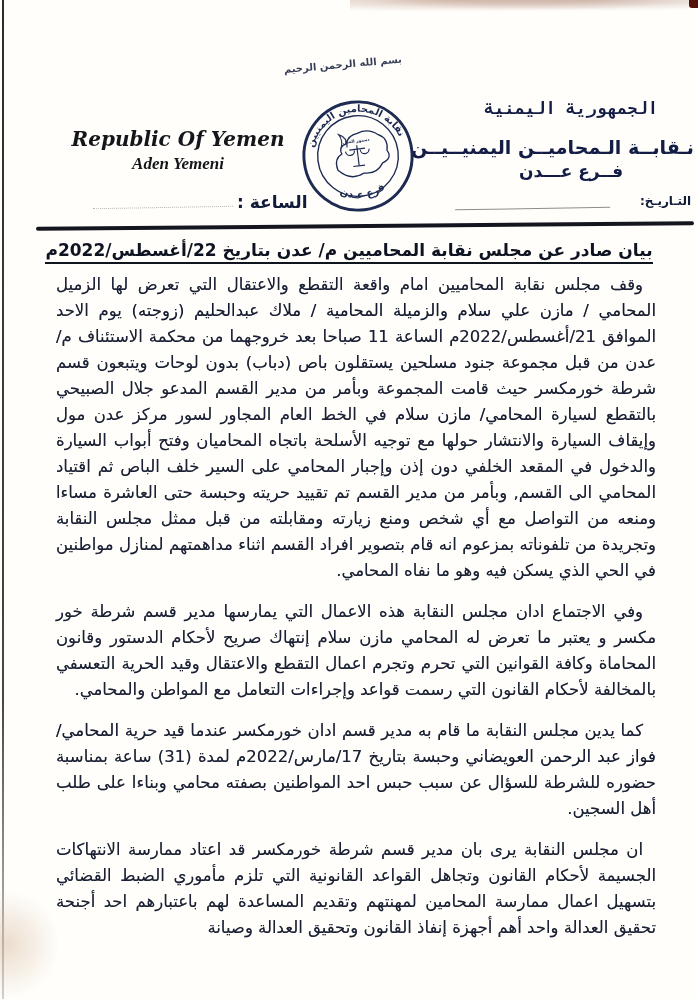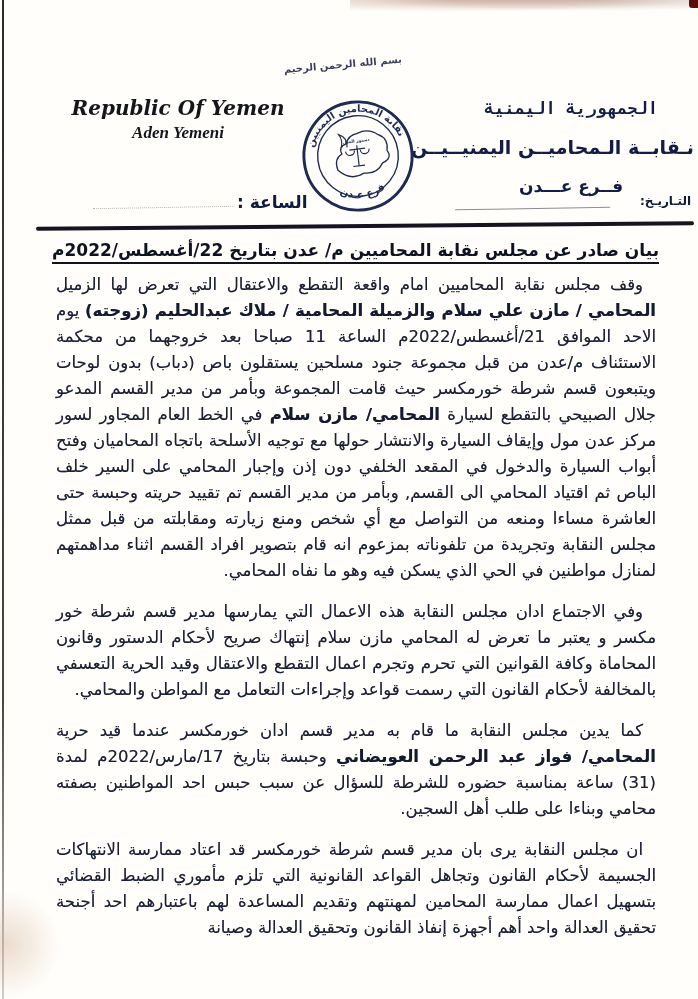--- a/index.html
+++ b/index.html
@@ -24,54 +24,54 @@
   }
   .corner-mark{
     position:absolute;right:0;top:0;width:9px;height:8px;background:#571009;border-radius:0 0 0 3px;
   }
   .smudge-bottom{
     position:absolute;left:0;top:890px;width:60px;height:109px;
     background:radial-gradient(ellipse at 10% 50%,rgba(205,170,135,.4),rgba(205,170,135,0)70%);
   }
   
   .hdr-en{position:absolute;left:48px;top:96px;width:260px;text-align:center;color:#14161c;}
-  .hdr-en .l1{font-family:"DejaVu Serif",serif;font-style:italic;font-weight:bold;font-size:20px;}
+  .hdr-en .l1{font-family:"DejaVu Serif",serif;font-style:italic;font-weight:bold;font-size:20px;margin-top:31px;}
   .hdr-en .l2{font-family:"Liberation Sans",sans-serif;font-weight:bold;font-size:23px;letter-spacing:-.4px;margin-top:2px;white-space:nowrap;}
   .hdr-en .l3{font-family:"Liberation Serif",serif;font-style:italic;font-weight:bold;font-size:17px;margin-top:3px;}
   .hdr-ar{position:absolute;left:448px;top:98px;width:246px;text-align:center;direction:rtl;color:#121c44;font-weight:bold;}
   .hdr-ar .l1{font-size:17px;font-family:Liberation Mono, monospace;}
   .hdr-ar .l2{font-size:19px;margin-top:17px;white-space:nowrap;}
-  .hdr-ar .l3{font-size:17px;margin-top:18px;}
+  .hdr-ar .l3{font-size:17px;margin-top:3px;}
   .bismillah{
     position:absolute;left:302px;top:58px;width:100px;text-align:center;
     direction:rtl;font-size:10px;font-weight:bold;color:#1b2341;opacity:.88;
     transform:rotate(-5deg);letter-spacing:-.5px;white-space:nowrap;
   }
   .seal{position:absolute;left:299px;top:97px;width:118px;height:118px;transform:rotate(-7deg);}
   
   .date-label{position:absolute;right:7px;top:194px;direction:rtl;font-weight:bold;font-size:12px;color:#111b3a;}
   .date-line{position:absolute;left:455px;top:192px;width:155px;height:16px;border-bottom:1.5px solid #8d8d8d;transform:rotate(-1deg);}
   .ref-label{position:absolute;left:237px;top:192px;direction:rtl;font-weight:bold;font-size:17px;color:#111b3a;}
   .ref-line{position:absolute;left:93px;top:191px;width:140px;height:16px;border-bottom:1.5px dotted #b9b3ac;transform:rotate(-1deg);}
   .rule{position:absolute;left:36px;top:224px;width:658px;height:3.5px;background:#15151f;transform:rotate(-0.5deg);border-radius:2px;}
   
-  .doc-title{position:absolute;left:52px;top:240px;width:618px;text-align:left;direction:rtl;}
+  .doc-title{position:absolute;left:40px;top:240px;width:618px;text-align:center;direction:rtl;}
   .doc-title span{
     display:inline-block;font-weight:bold;font-size:17px;color:#0e1322;
     border-bottom:2px solid #10141f;padding-bottom:2px;
   }
   
   .body-text{
     position:absolute;left:56px;top:272px;width:600px;
     direction:rtl;text-align:justify;
     font-size:16.5px;line-height:26px;color:#1a2033;
     text-shadow:0 0 .4px rgba(26,32,51,.55);
   }
   .body-text p{margin:0 0 15px 0;text-indent:13px;}
-  .body-text .b{font-weight:bold;color:#141a30;}
+  .body-text .b{font-weight:normal;color:#141a30;}
   .ink{stroke:#1d2a52;fill:none;}
   .seal text{fill:#1d2a52;font-family:"DejaVu Sans",sans-serif;font-weight:bold;}
 </style>
 </head>
 <body>
 
 <div class="page">
 
   <div class="edge-left"></div>
   <div class="smudge-top"></div>

